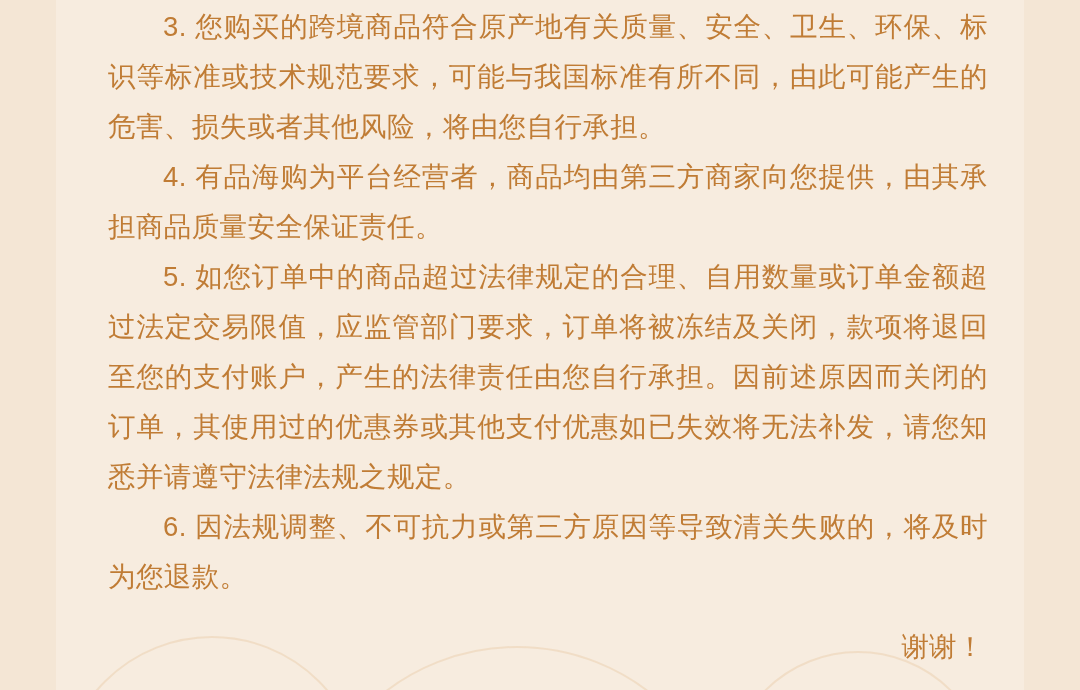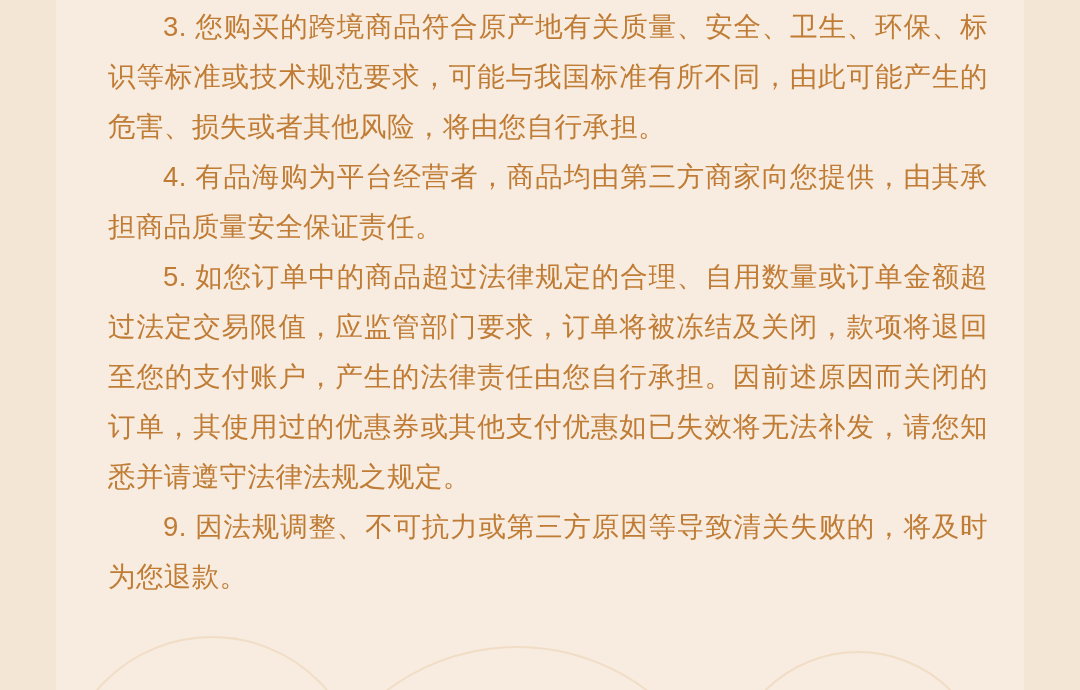--- a/index.html
+++ b/index.html
@@ -102,16 +102,17 @@
   <div class="margin-right"></div>
 
   <div class="arc arc-1"></div>
   <div class="arc arc-2"></div>
   <div class="arc arc-3"></div>
 
   <div class="content">
     <p class="para">3. 您购买的跨境商品符合原产地有关质量、安全、卫生、环保、标识等标准或技术规范要求，可能与我国标准有所不同，由此可能产生的危害、损失或者其他风险，将由您自行承担。</p>
     <p class="para">4. 有品海购为平台经营者，商品均由第三方商家向您提供，由其承担商品质量安全保证责任。</p>
     <p class="para">5. 如您订单中的商品超过法律规定的合理、自用数量或订单金额超过法定交易限值，应监管部门要求，订单将被冻结及关闭，款项将退回至您的支付账户，产生的法律责任由您自行承担。因前述原因而关闭的订单，其使用过的优惠券或其他支付优惠如已失效将无法补发，请您知悉并请遵守法律法规之规定。</p>
-    <p class="para">9. 因法规调整、不可抗力或第三方原因等导致清关失败的，将及时为您退款。</p>
+    <p class="para">6. 因法规调整、不可抗力或第三方原因等导致清关失败的，将及时为您退款。</p>
+    <p class="thanks">谢谢！</p>
   </div>
 
 </div>
 
 </body></html>

